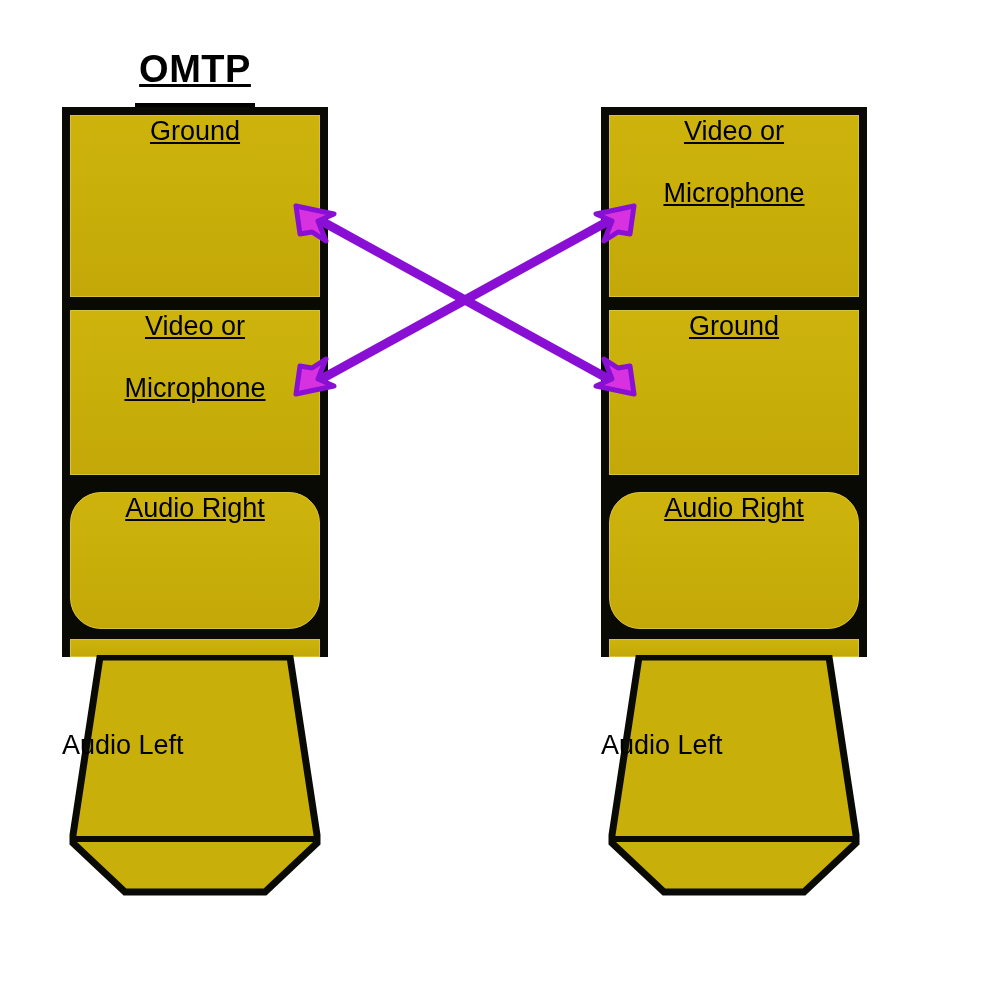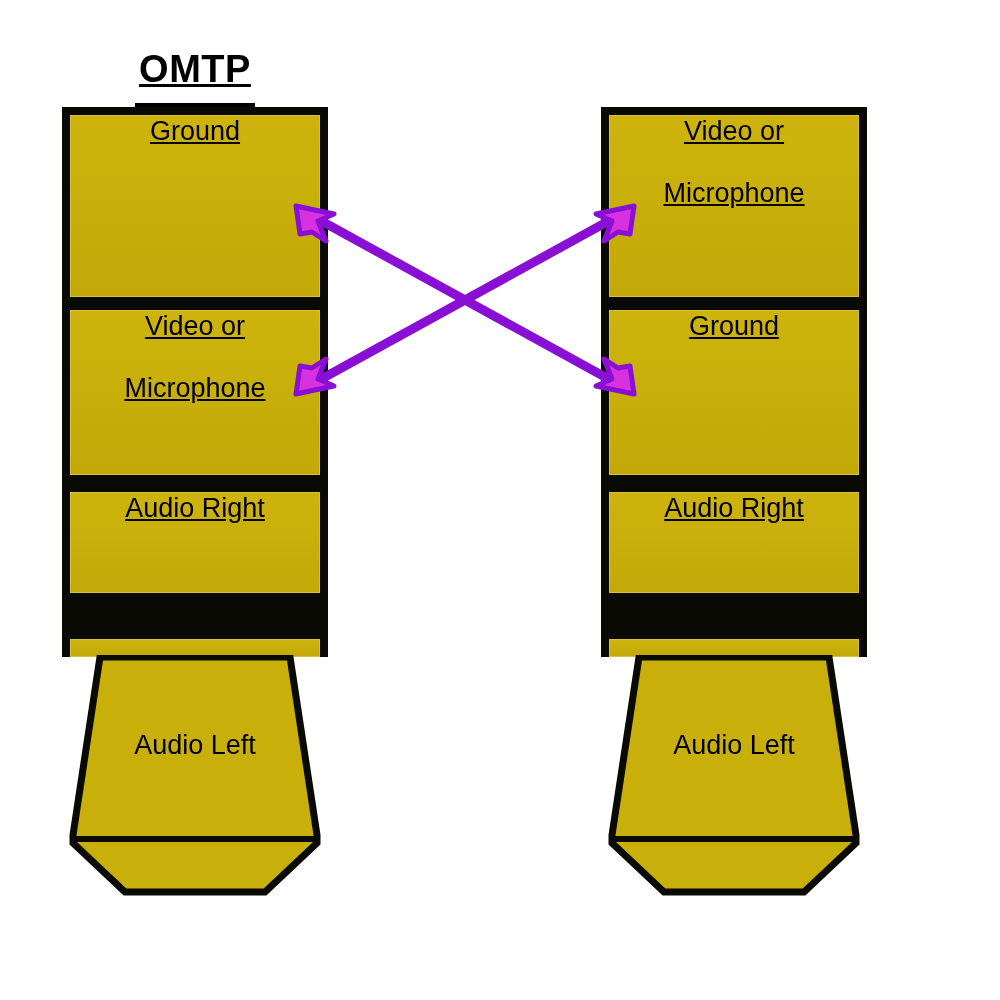--- a/index.html
+++ b/index.html
@@ -54,32 +54,32 @@
     line-height:1.15;
     text-align:center;
     border:1px solid #d9c03a;
     text-decoration:underline;
   }
   .seg span{display:block;}
 
   
   .seg-1{top:8px;height:182px;}
   .seg-2{top:203px;height:165px;}
-  .seg-3{top:385px;height:101px;}
+  .seg-3{top:385px;height:137px;border-radius:31px;}
   .seg-band{top:532px;height:18px;}
 
   .barrel-body{top:0;height:550px;}
 
   
   .tip{position:absolute;left:-1px;top:548px;width:268px;height:242px;}
 
   .tip-label{
     position:absolute;
     left:0;top:548px;width:266px;height:242px;
-    display:flex;align-items:center;justify-content:center;
+    display:flex;align-items:center;
     color:#000;font-size:27px;text-align:center;
     pointer-events:none;
   }
 
   
   #arrows{position:absolute;left:0;top:0;width:1000px;height:1000px;}
 </style>
 </head>
 <body>
 

